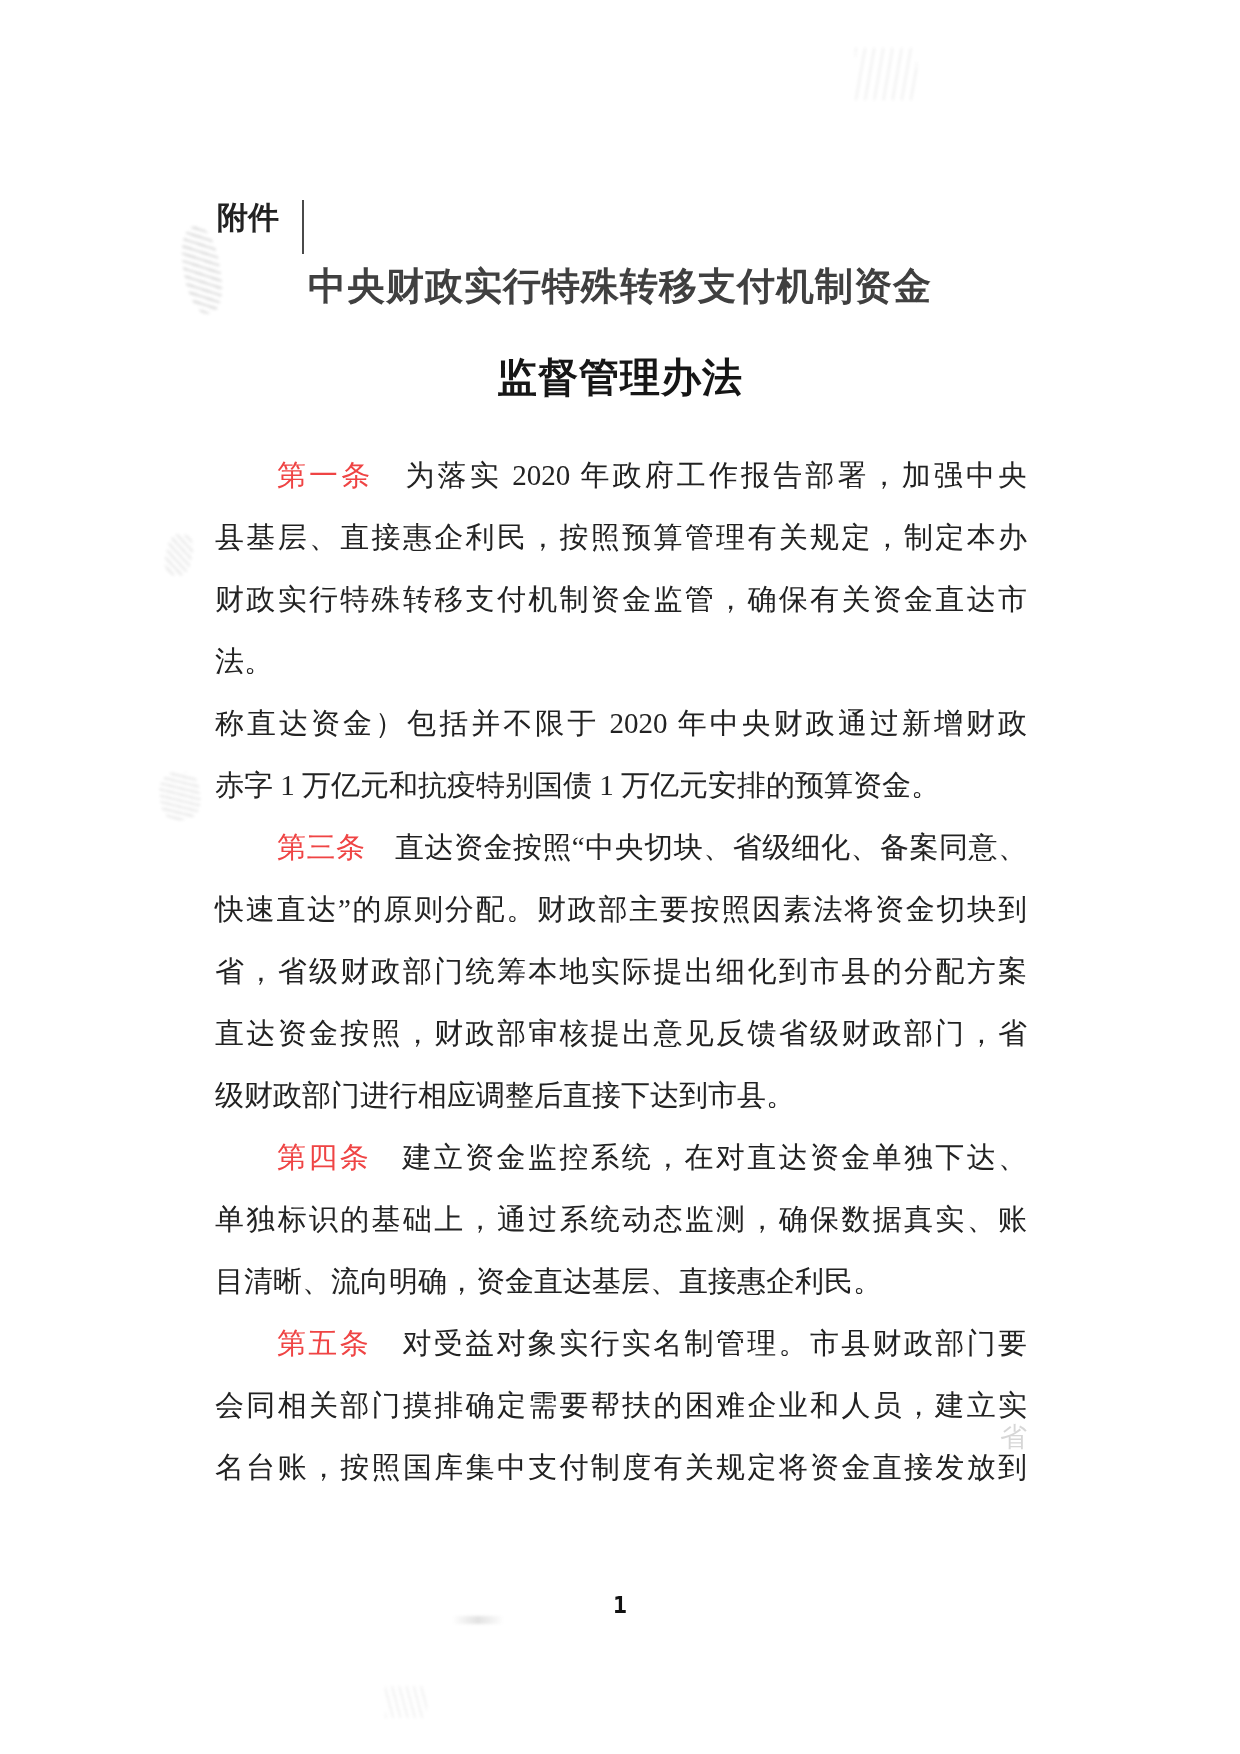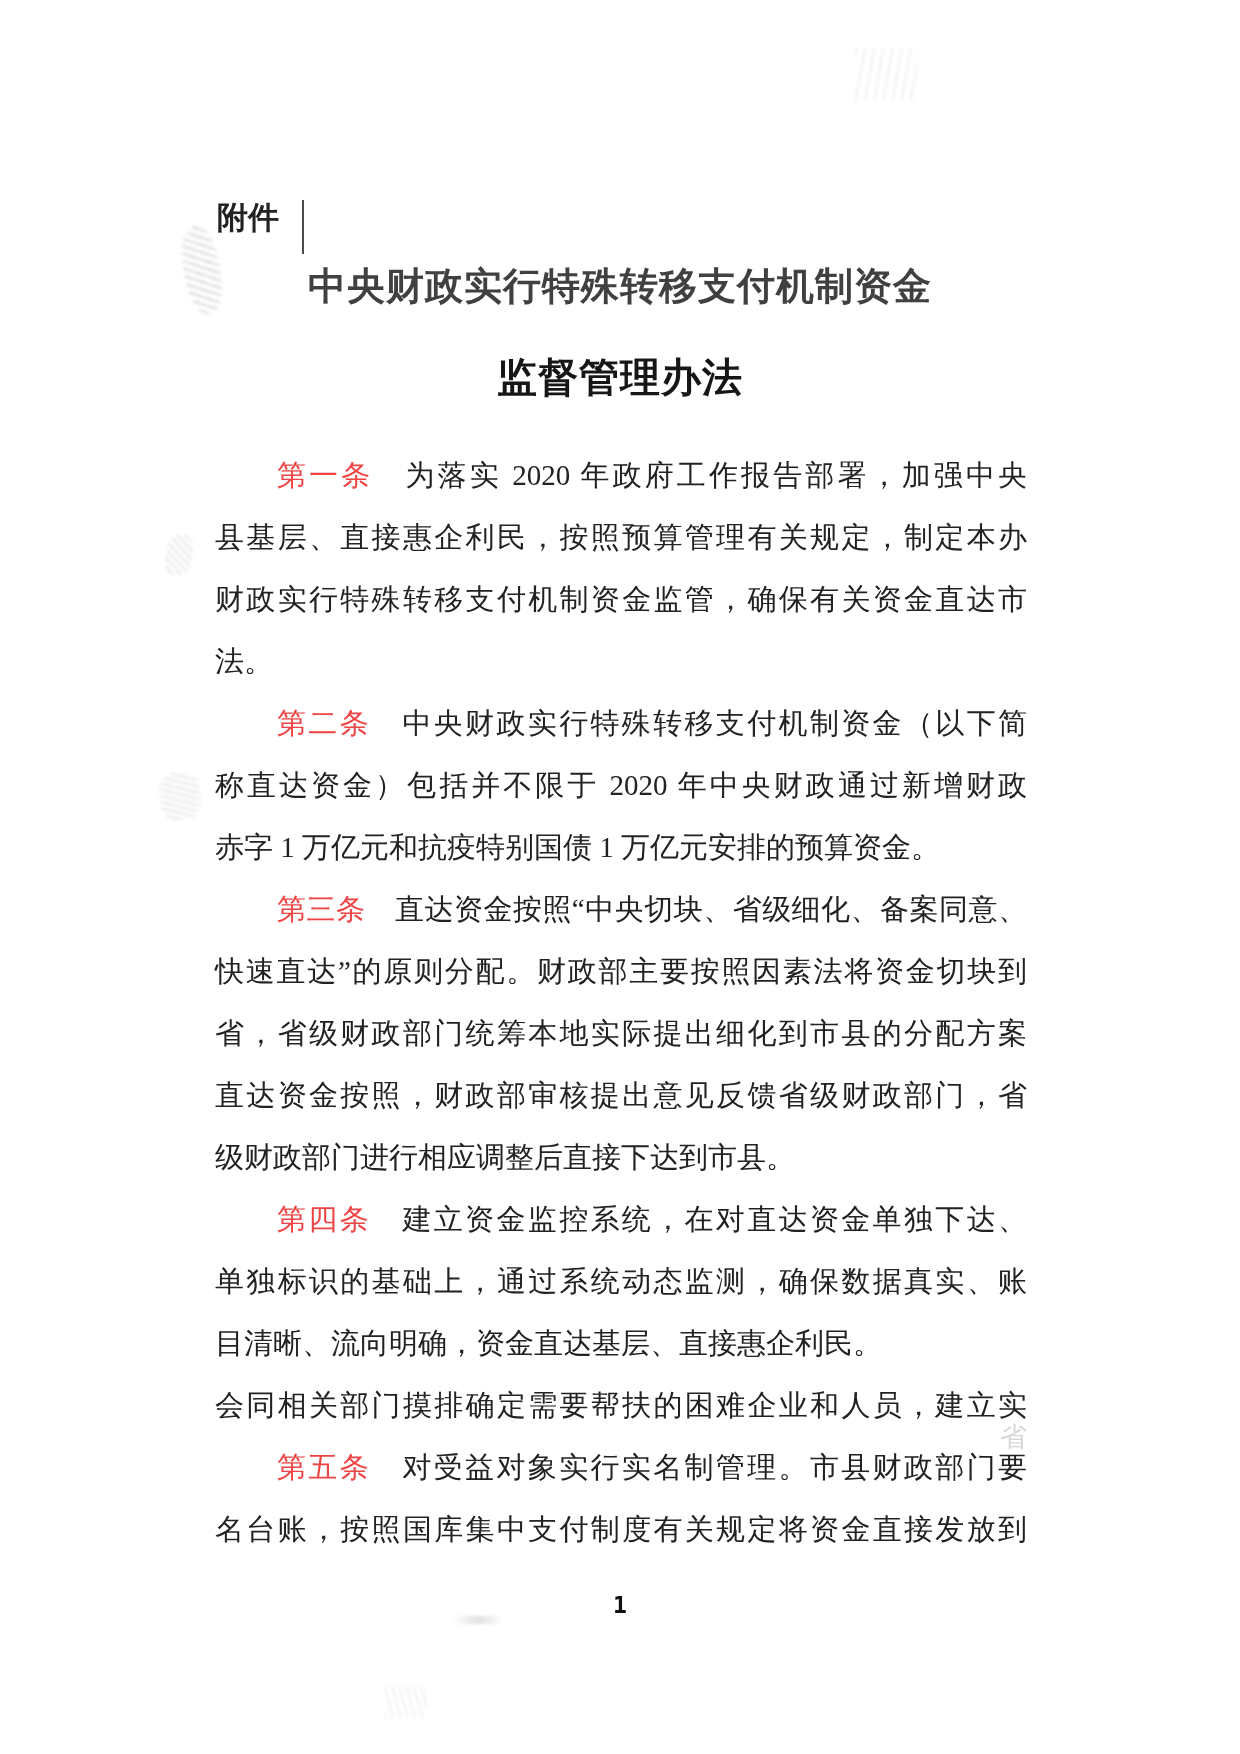--- a/index.html
+++ b/index.html
@@ -108,31 +108,30 @@
   <div class="caret-mark"></div>
 
   <div class="title-line1">中央财政实行特殊转移支付机制资金</div>
   <div class="title-line2">监督管理办法</div>
 
   <div class="doc-body">
     <p class="bl j i"><span class="art">第一条</span><span>　为落实 2020 年政府工作报告部署，加强中央</span></p>
     <p class="bl j"><span class="art"></span><span>县基层、直接惠企利民，按照预算管理有关规定，制定本办</span></p>
     <p class="bl j"><span class="art"></span><span>财政实行特殊转移支付机制资金监管，确保有关资金直达市</span></p>
     <p class="bl"><span class="art"></span><span>法。</span></p>
-    <p class="bl j i"><span class="art">第二条</span><span>　中央财政实行特殊转移支付机制资金（以下简</span></p>
     <p class="bl j"><span class="art"></span><span>称直达资金）包括并不限于 2020 年中央财政通过新增财政</span></p>
     <p class="bl"><span class="art"></span><span>赤字 1 万亿元和抗疫特别国债 1 万亿元安排的预算资金。</span></p>
     <p class="bl j i"><span class="art">第三条</span><span>　直达资金按照“中央切块、省级细化、备案同意、</span></p>
     <p class="bl j"><span class="art"></span><span>快速直达”的原则分配。财政部主要按照因素法将资金切块到</span></p>
     <p class="bl j"><span class="art"></span><span>省，省级财政部门统筹本地实际提出细化到市县的分配方案</span></p>
     <p class="bl j"><span class="art"></span><span>直达资金按照，财政部审核提出意见反馈省级财政部门，省</span></p>
     <p class="bl"><span class="art"></span><span>级财政部门进行相应调整后直接下达到市县。</span></p>
     <p class="bl j i"><span class="art">第四条</span><span>　建立资金监控系统，在对直达资金单独下达、</span></p>
     <p class="bl j"><span class="art"></span><span>单独标识的基础上，通过系统动态监测，确保数据真实、账</span></p>
     <p class="bl"><span class="art"></span><span>目清晰、流向明确，资金直达基层、直接惠企利民。</span></p>
+    <p class="bl j i"><span class="art">第五条</span><span>　对受益对象实行实名制管理。市县财政部门要</span></p>
     <p class="bl j"><span class="art"></span><span>会同相关部门摸排确定需要帮扶的困难企业和人员，建立实</span></p>
-    <p class="bl j i"><span class="art">第五条</span><span>　对受益对象实行实名制管理。市县财政部门要</span></p>
     <p class="bl j"><span class="art"></span><span>名台账，按照国库集中支付制度有关规定将资金直接发放到</span></p>
   </div>
 
   <div class="pagenum">1</div>
 
 </div>
 
 </body></html>

